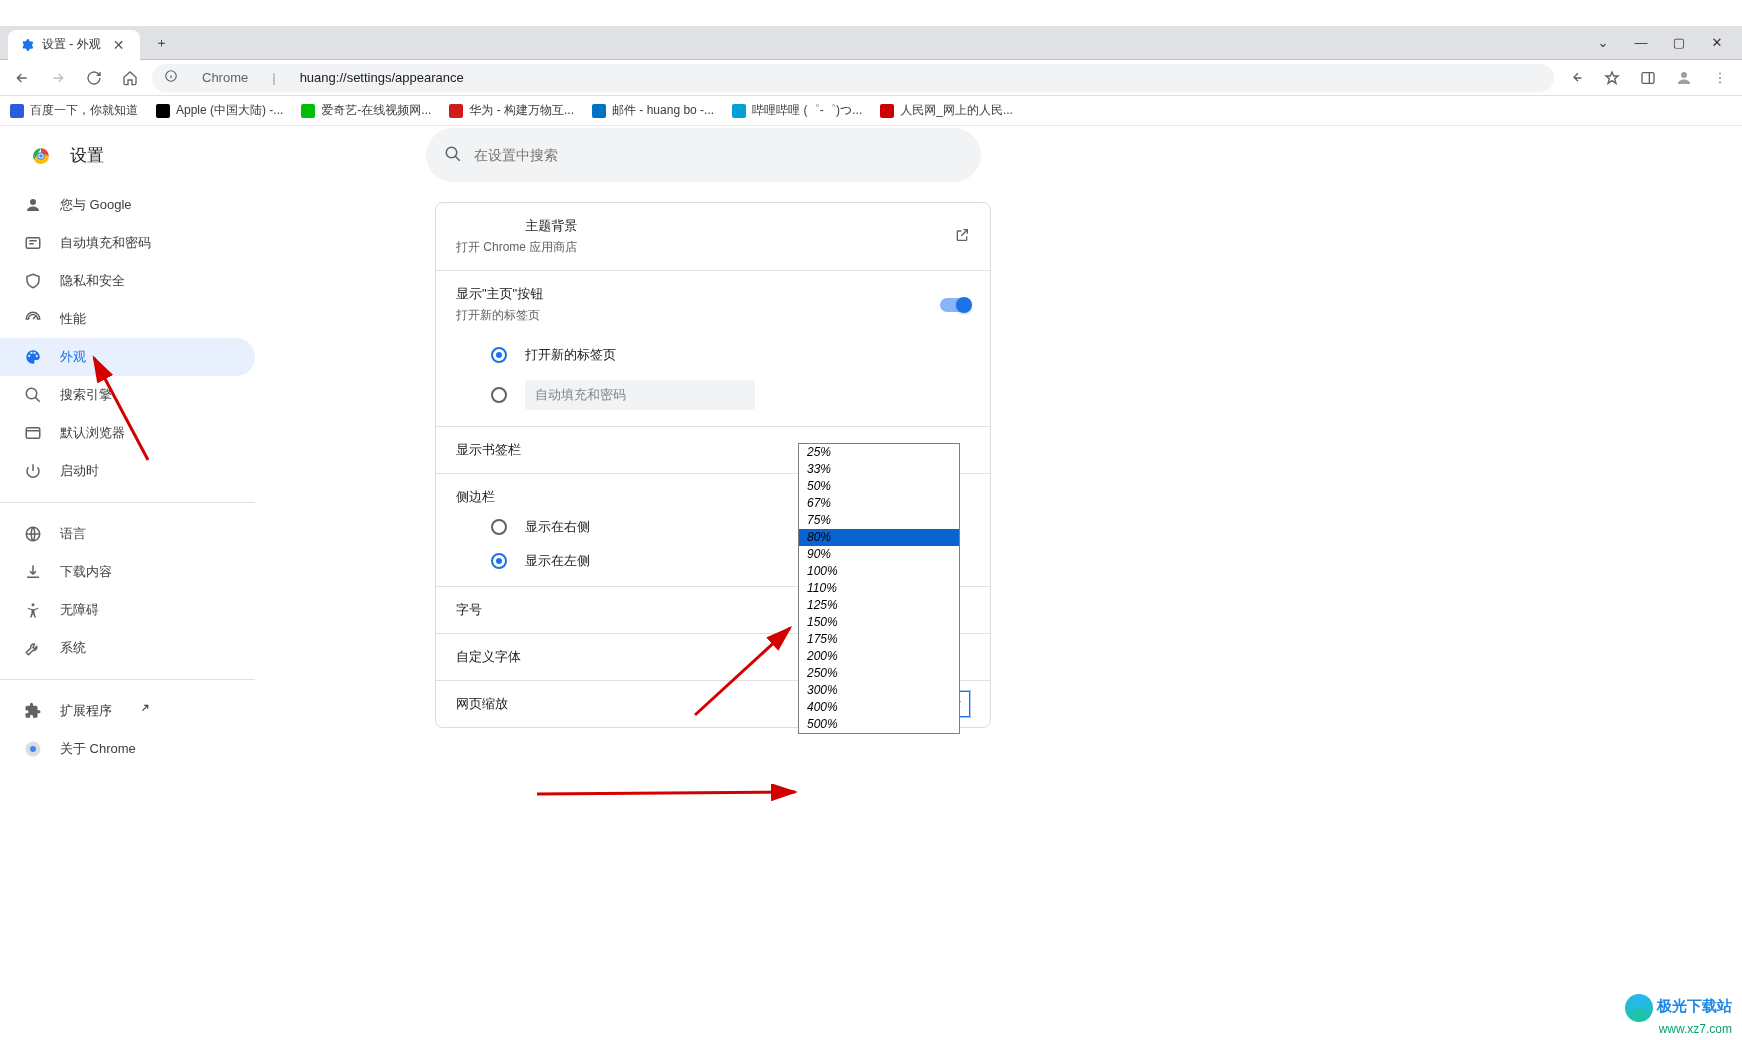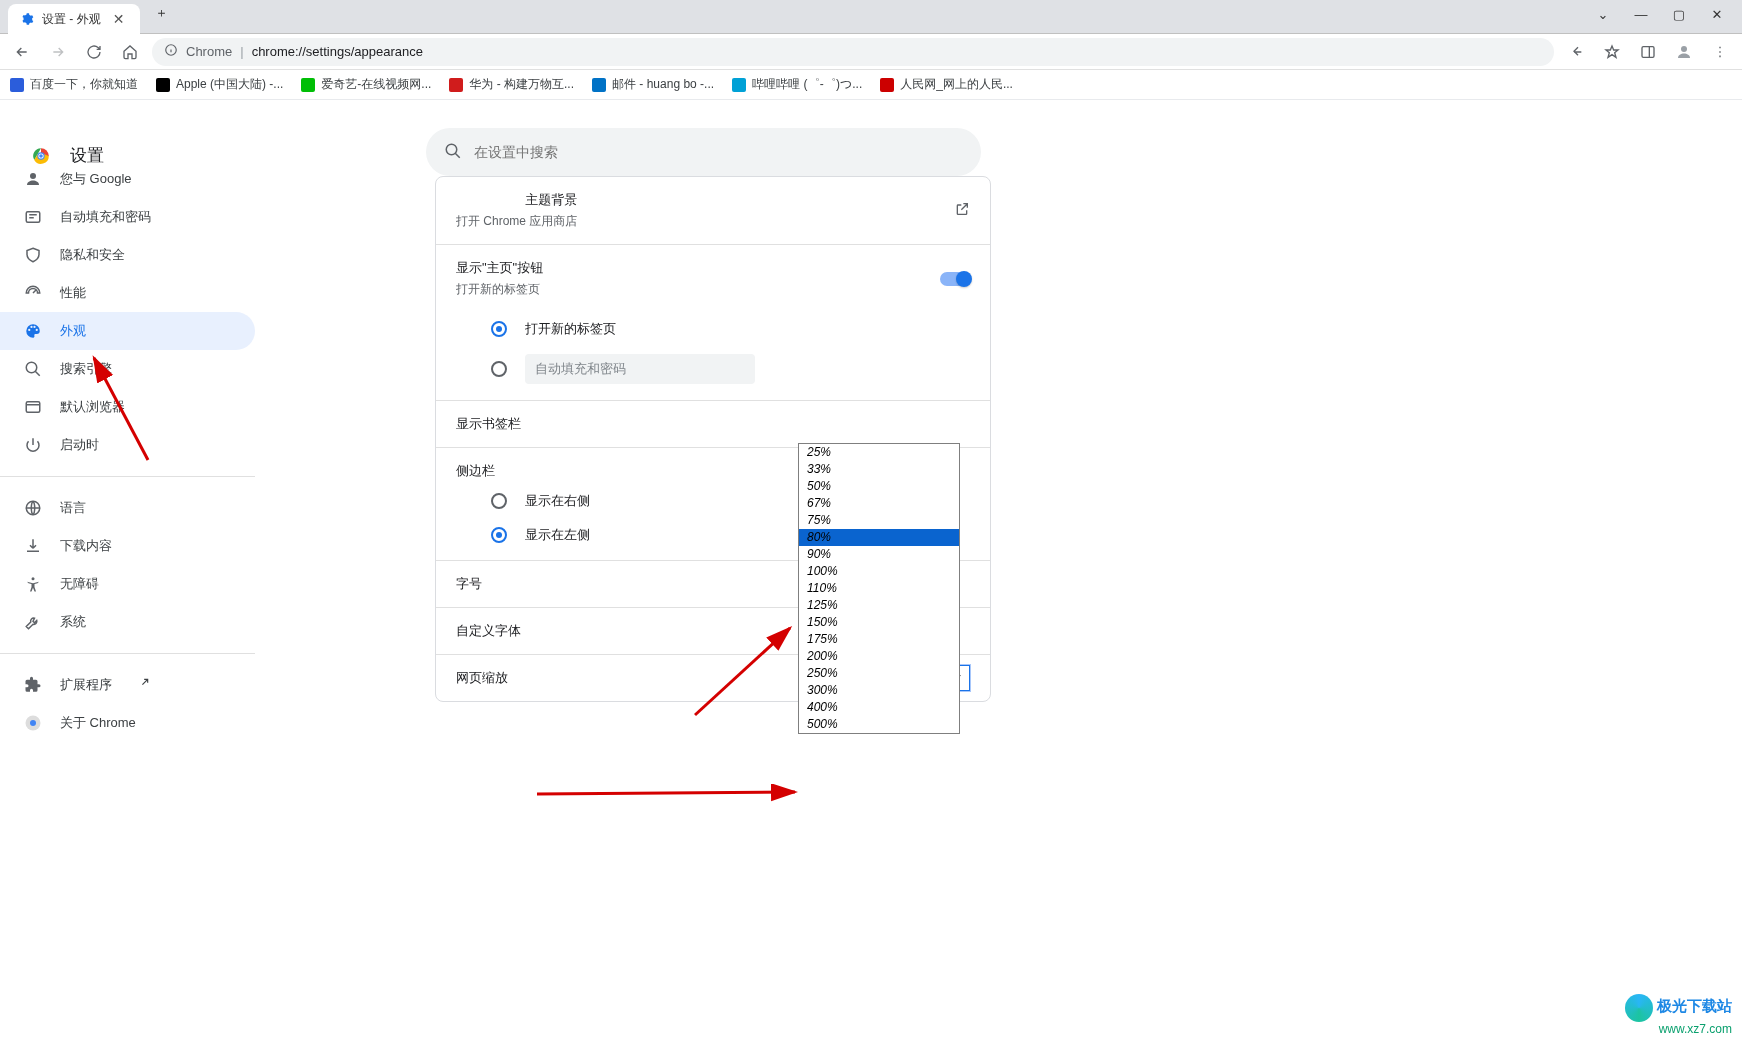--- a/index.html
+++ b/index.html
@@ -1,46 +1,46 @@
 <!DOCTYPE html>
 <html><head>
 <meta charset="utf-8">
 <style>
   * { margin: 0; padding: 0; box-sizing: border-box; }
   body { font-family: "Microsoft YaHei", "Segoe UI", Arial, sans-serif; font-size: 13px; color: #202124; background: #fff; width: 1742px; height: 1040px; overflow: hidden; position: relative; }
 
   
-  .titlebar { display: flex; height: 34px; background: #dfe1e5; padding: 0 8px; gap: 8px; border-bottom: 1px solid #c0c0c0;}
+  .titlebar { display: flex; align-items: center; height: 34px; background: #dfe1e5; padding: 0 8px; gap: 8px; border-bottom: 1px solid #c0c0c0; margin-top: 26px;}
   .tab { display: inline-flex; align-items: center; background: #fff; height: 30px; padding: 0 12px; border-radius: 8px 8px 0 0; gap: 8px; margin-top:4px;}
   .tab .favicon { width: 14px; height: 14px; border-radius: 2px; display: inline-block; }
   .tab-title { font-size: 12px; color: #333;}
   .tab-close { font-size: 14px; color: #555; cursor: pointer; padding:0 4px;}
   .newtab { width: 26px; height:26px; display:flex; align-items:center; justify-content:center; cursor:pointer; border-radius:50%; color:#333;}
   .win-controls { margin-left:auto; display:flex; gap:4px;}
   .win-btn { width: 34px; height: 28px; display:flex; align-items:center; justify-content:center; cursor:pointer; color:#333;}
 
   
   .toolbar { display:flex; align-items:center; height: 36px; padding: 0 8px; gap: 8px; border-bottom: 1px solid #e0e0e0;}
   .nav-icon { width:28px; height:28px; display:flex; align-items:center; justify-content:center; cursor:pointer; color:#5f6368; border-radius:50%; }
-  .omnibox { flex:1; display:flex; align-items:center; height:28px; background:#f1f3f4; border-radius:14px; padding: 0 12px; gap: 8px; color:#5f6368;}
+  .omnibox { flex:1; display:flex; align-items:center; height:28px; background:#f1f3f4; border-radius:14px; padding: 0 12px; gap: 24px; color:#5f6368;}
   .omnibox .prefix { color:#5f6368; }
   .omnibox .sep { color:#9aa0a6; }
   .omnibox .url { color:#202124; }
 
   
   .bookmarks { display:flex; align-items:center; height:30px; padding: 0 10px; gap: 18px; border-bottom: 1px solid #e8eaed;}
   .bm { display:flex; gap:6px; align-items:center; cursor:pointer; font-size:12px; color:#3c4043; }
   .bm .ico { width:14px;height:14px;border-radius:2px; display:inline-block;}
 
   
   .settings-header { display:flex; align-items:center; height: 55px; padding-left: 18px; gap: 16px; }
   .logo-circle { width:26px;height:26px;border-radius:50%; position:relative; }
   .logo-circle svg{width:26px;height:26px;}
   .settings-title { font-size: 17px; color:#202124; }
-  .searchbox { margin-left: auto; width: 555px; height:48px; background:#f1f3f4; border-radius:30px; display:flex; align-items:center; gap:12px; padding:0 18px; color:#5f6368; font-size: 14px; position:absolute; left:426px; top:128px; }
+  .searchbox { margin-left: auto; width: 555px; height:54px; background:#f1f3f4; border-radius:30px; display:flex; align-items:center; gap:12px; padding:0 18px; color:#5f6368; font-size: 14px; position:absolute; left:426px; top:128px; }
   .searchbox input{ border:none; background:transparent; outline:none; width:100%; font-size:14px; color:#202124;}
 
   .content-wrap { display:flex; height: calc(100% - 34px - 36px - 30px); }
 
   
   .sidebar { width: 255px; padding-top: 60px; }
   .side-item { display:flex; align-items:center; gap: 18px; padding: 10px 24px; cursor:pointer; color:#3c4043; font-size:13px; position:relative;}
   .side-item.active { background:#e8f0fe; color:#1a73e8; border-radius:0 20px 20px 0;}
   .side-item .sicon { width:18px; height:18px; display:flex; align-items:center; justify-content:center; color:#5f6368;}
   .side-item.active .sicon{ color:#1a73e8;}
@@ -127,21 +127,21 @@
         <path d="M3 11l9-8 9 8v9a2 2 0 01-2 2h-4v-7h-6v7H5a2 2 0 01-2-2z"></path>
       </svg>
     </div>
   <div class="omnibox">
     <span><svg width="14" height="14" viewBox="0 0 24 24" fill="none" stroke="#5f6368" stroke-width="2">
           <circle cx="12" cy="12" r="9"></circle>
           <path d="M12 8v.01M12 11v5"></path>
         </svg></span>
     <span class="prefix">Chrome</span>
     <span class="sep">|</span>
-    <span class="url">chrome://settings/appearance</span>
+    <span class="url">huang://settings/appearance</span>
   </div>
   <div class="nav-icon">
       <svg width="16" height="16" viewBox="0 0 24 24" fill="none" stroke="#5f6368" stroke-width="2">
         <path d="M15 5l-6 6 6 6M20 12H9"></path>
       </svg>
     </div>
   <div class="nav-icon">
       <svg width="16" height="16" viewBox="0 0 24 24" fill="none" stroke="#5f6368" stroke-width="2">
         <path d="M12 3l2.5 6H21l-5 4 2 7-6-4-6 4 2-7-5-4h6.5z"></path>
       </svg>

